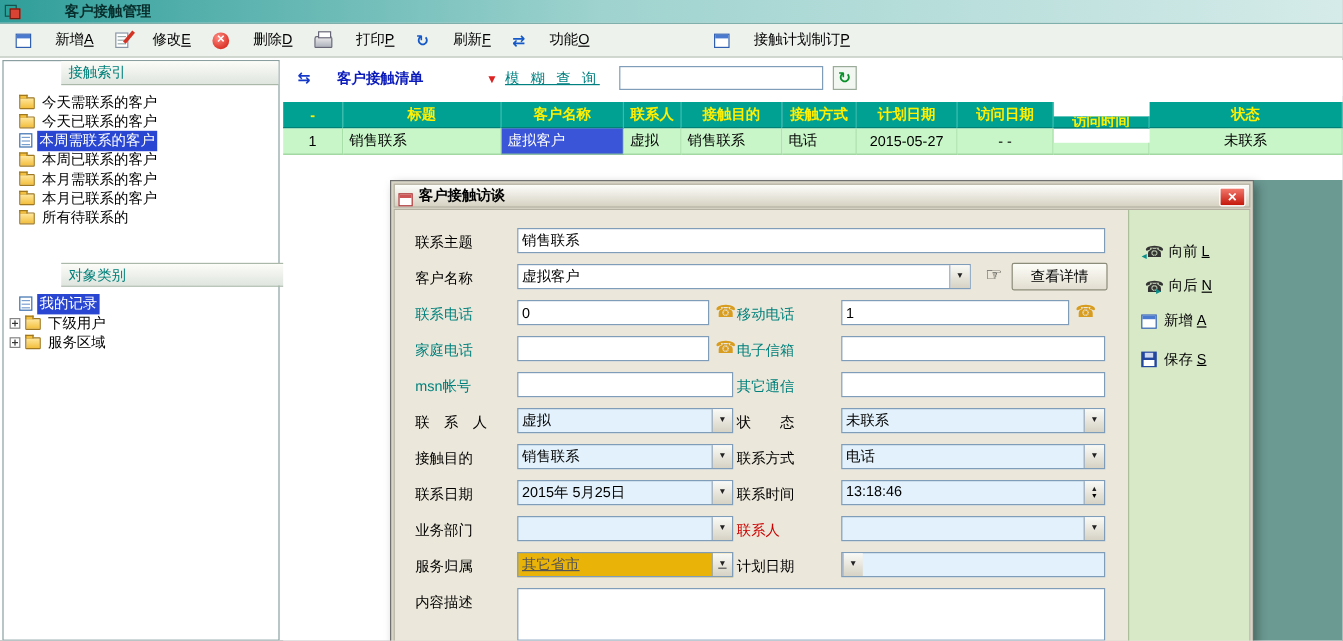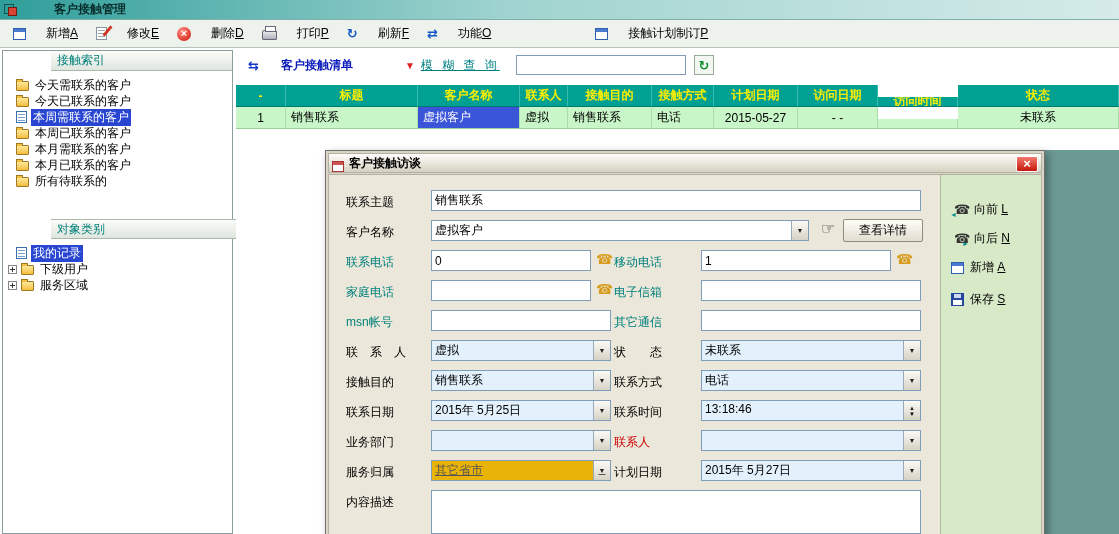--- a/index.html
+++ b/index.html
@@ -384,21 +384,20 @@
         </div>
 
         <div class="frow">
           <span class="flabel">服务归属</span>
           <div class="combo disabled fld p1 w180">
             <span class="cval">其它省市</span>
             <span class="cbtn"></span>
           </div>
           <span class="flabel c2l">计划日期</span>
           <div class="combo fld p2 w220">
-            <span class="cval">2015年  5月27日</span>
             <span class="cbtn"></span>
           </div>
         </div>
 
         <div class="frow">
           <span class="flabel">内容描述</span>
           <textarea class="ta fld p1" style=""></textarea>
         </div>
 
       </div>

